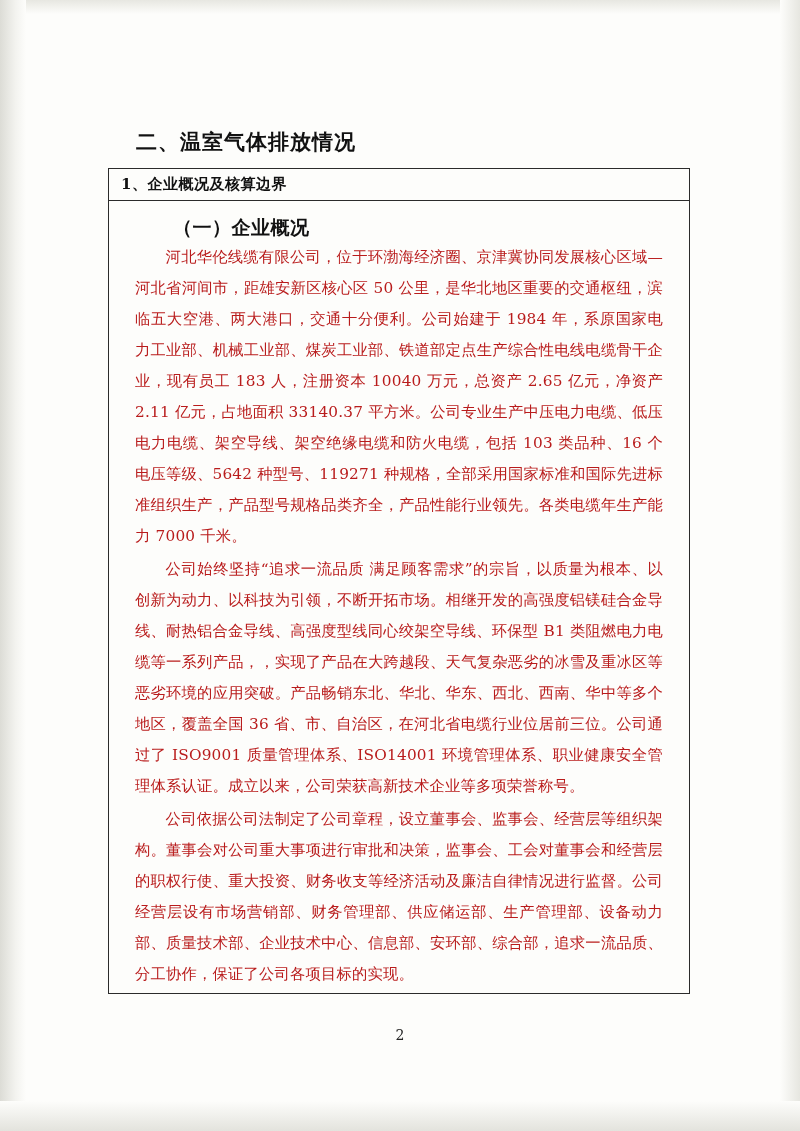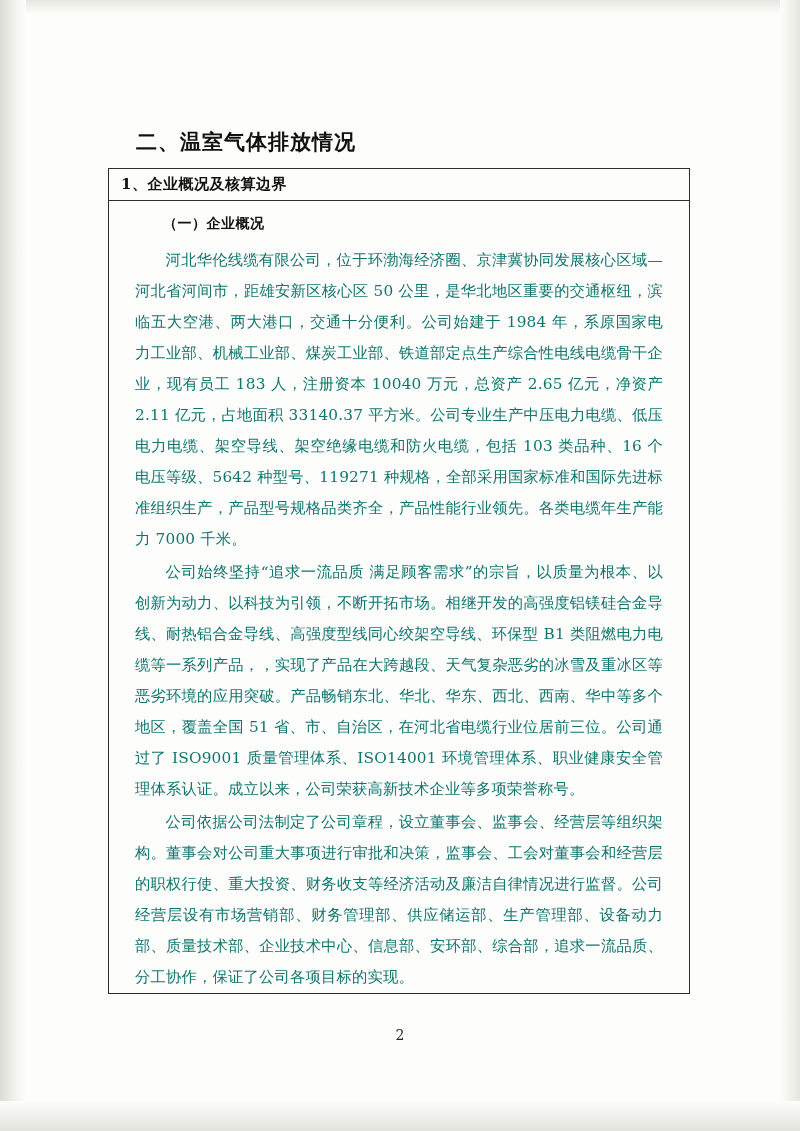--- a/index.html
+++ b/index.html
@@ -80,32 +80,32 @@
     color: #111;
     letter-spacing: 0.5px;
   }
 
   .box-body {
     padding: 14px 26px 0 26px;
     box-sizing: border-box;
   }
 
   .sub-heading {
-    font-size: 14px;
+    font-size: 19px;
     font-weight: bold;
     color: #111;
     text-indent: 2em;
-    margin-bottom: 12px;
+    margin-bottom: 1px;
     letter-spacing: 0.5px;
   }
 
   p.para {
     font-size: 15.3px;
     line-height: 31px;
-    color: #0f766e;
+    color: #b91c1c;
     margin: 0 0 2px 0;
     text-indent: 2em;
     text-align: justify;
     text-justify: inter-ideograph;
     letter-spacing: 0.2px;
   }
 
   .page-number {
     position: absolute;
     left: 0;
@@ -128,19 +128,19 @@
 
   <div class="section-heading">二、温室气体排放情况</div>
 
   <div class="doc-box">
     <div class="box-title-row">
       <span class="box-title">1、企业概况及核算边界</span>
     </div>
     <div class="box-body">
       <div class="sub-heading">（一）企业概况</div>
       <p class="para">河北华伦线缆有限公司，位于环渤海经济圈、京津冀协同发展核心区域—河北省河间市，距雄安新区核心区 50 公里，是华北地区重要的交通枢纽，滨临五大空港、两大港口，交通十分便利。公司始建于 1984 年，系原国家电力工业部、机械工业部、煤炭工业部、铁道部定点生产综合性电线电缆骨干企业，现有员工 183 人，注册资本 10040 万元，总资产 2.65 亿元，净资产 2.11 亿元，占地面积 33140.37 平方米。公司专业生产中压电力电缆、低压电力电缆、架空导线、架空绝缘电缆和防火电缆，包括 103 类品种、16 个电压等级、5642 种型号、119271 种规格，全部采用国家标准和国际先进标准组织生产，产品型号规格品类齐全，产品性能行业领先。各类电缆年生产能力 7000 千米。</p>
-      <p class="para">公司始终坚持“追求一流品质 满足顾客需求”的宗旨，以质量为根本、以创新为动力、以科技为引领，不断开拓市场。相继开发的高强度铝镁硅合金导线、耐热铝合金导线、高强度型线同心绞架空导线、环保型 B1 类阻燃电力电缆等一系列产品，，实现了产品在大跨越段、天气复杂恶劣的冰雪及重冰区等恶劣环境的应用突破。产品畅销东北、华北、华东、西北、西南、华中等多个地区，覆盖全国 51 省、市、自治区，在河北省电缆行业位居前三位。公司通过了 ISO9001 质量管理体系、ISO14001 环境管理体系、职业健康安全管理体系认证。成立以来，公司荣获高新技术企业等多项荣誉称号。</p>
+      <p class="para">公司始终坚持“追求一流品质 满足顾客需求”的宗旨，以质量为根本、以创新为动力、以科技为引领，不断开拓市场。相继开发的高强度铝镁硅合金导线、耐热铝合金导线、高强度型线同心绞架空导线、环保型 B1 类阻燃电力电缆等一系列产品，，实现了产品在大跨越段、天气复杂恶劣的冰雪及重冰区等恶劣环境的应用突破。产品畅销东北、华北、华东、西北、西南、华中等多个地区，覆盖全国 36 省、市、自治区，在河北省电缆行业位居前三位。公司通过了 ISO9001 质量管理体系、ISO14001 环境管理体系、职业健康安全管理体系认证。成立以来，公司荣获高新技术企业等多项荣誉称号。</p>
       <p class="para">公司依据公司法制定了公司章程，设立董事会、监事会、经营层等组织架构。董事会对公司重大事项进行审批和决策，监事会、工会对董事会和经营层的职权行使、重大投资、财务收支等经济活动及廉洁自律情况进行监督。公司经营层设有市场营销部、财务管理部、供应储运部、生产管理部、设备动力部、质量技术部、企业技术中心、信息部、安环部、综合部，追求一流品质、分工协作，保证了公司各项目标的实现。</p>
     </div>
   </div>
 
   <div class="page-number">2</div>
 </div>
 
 </body></html>

